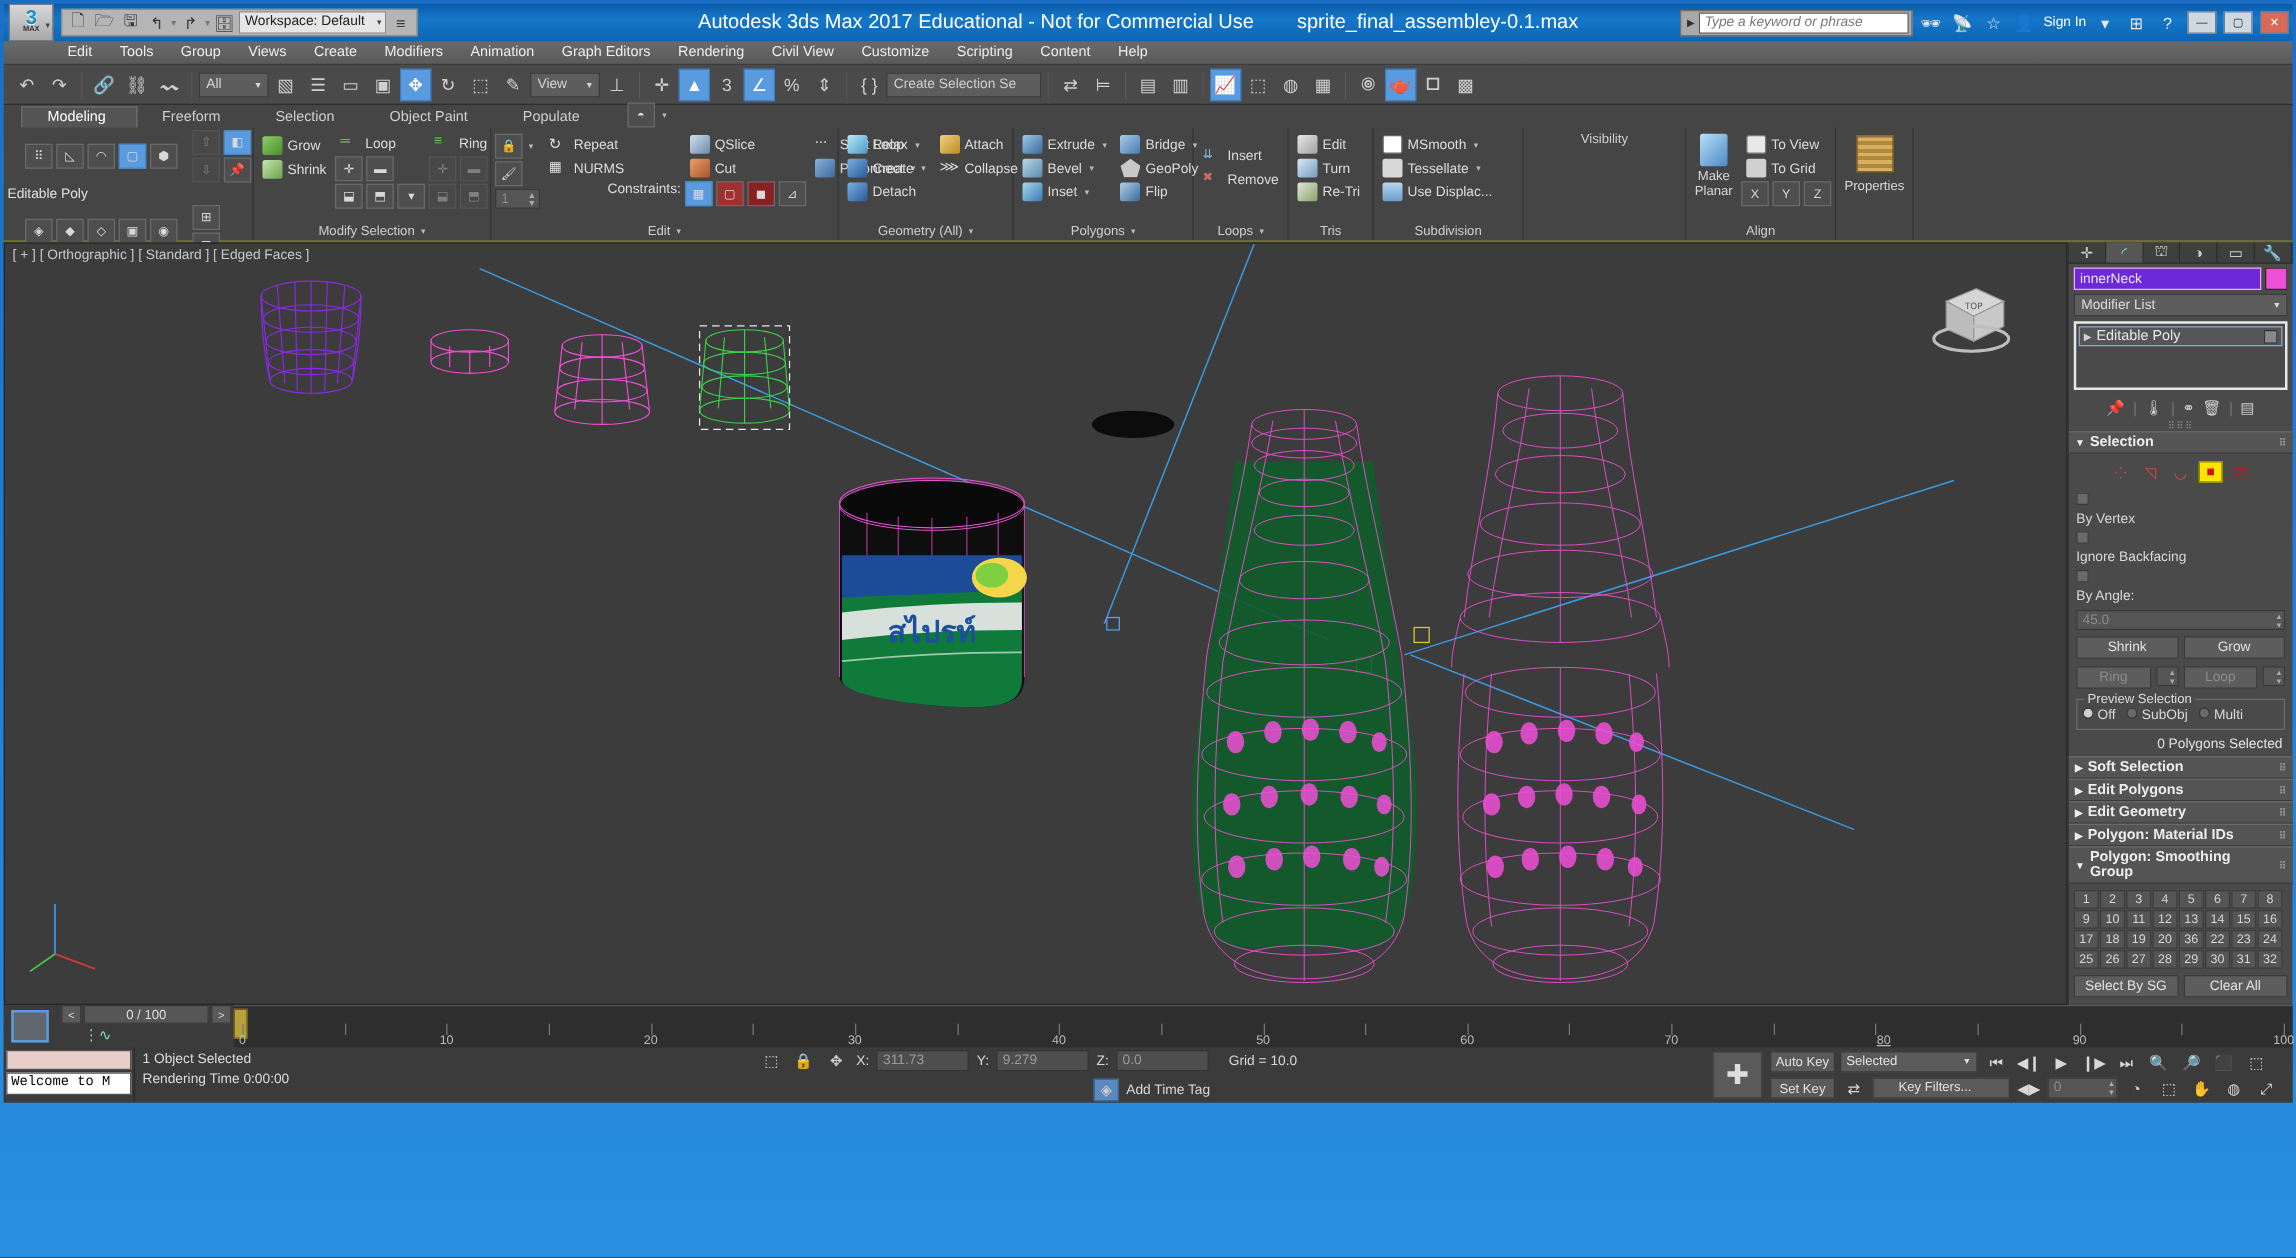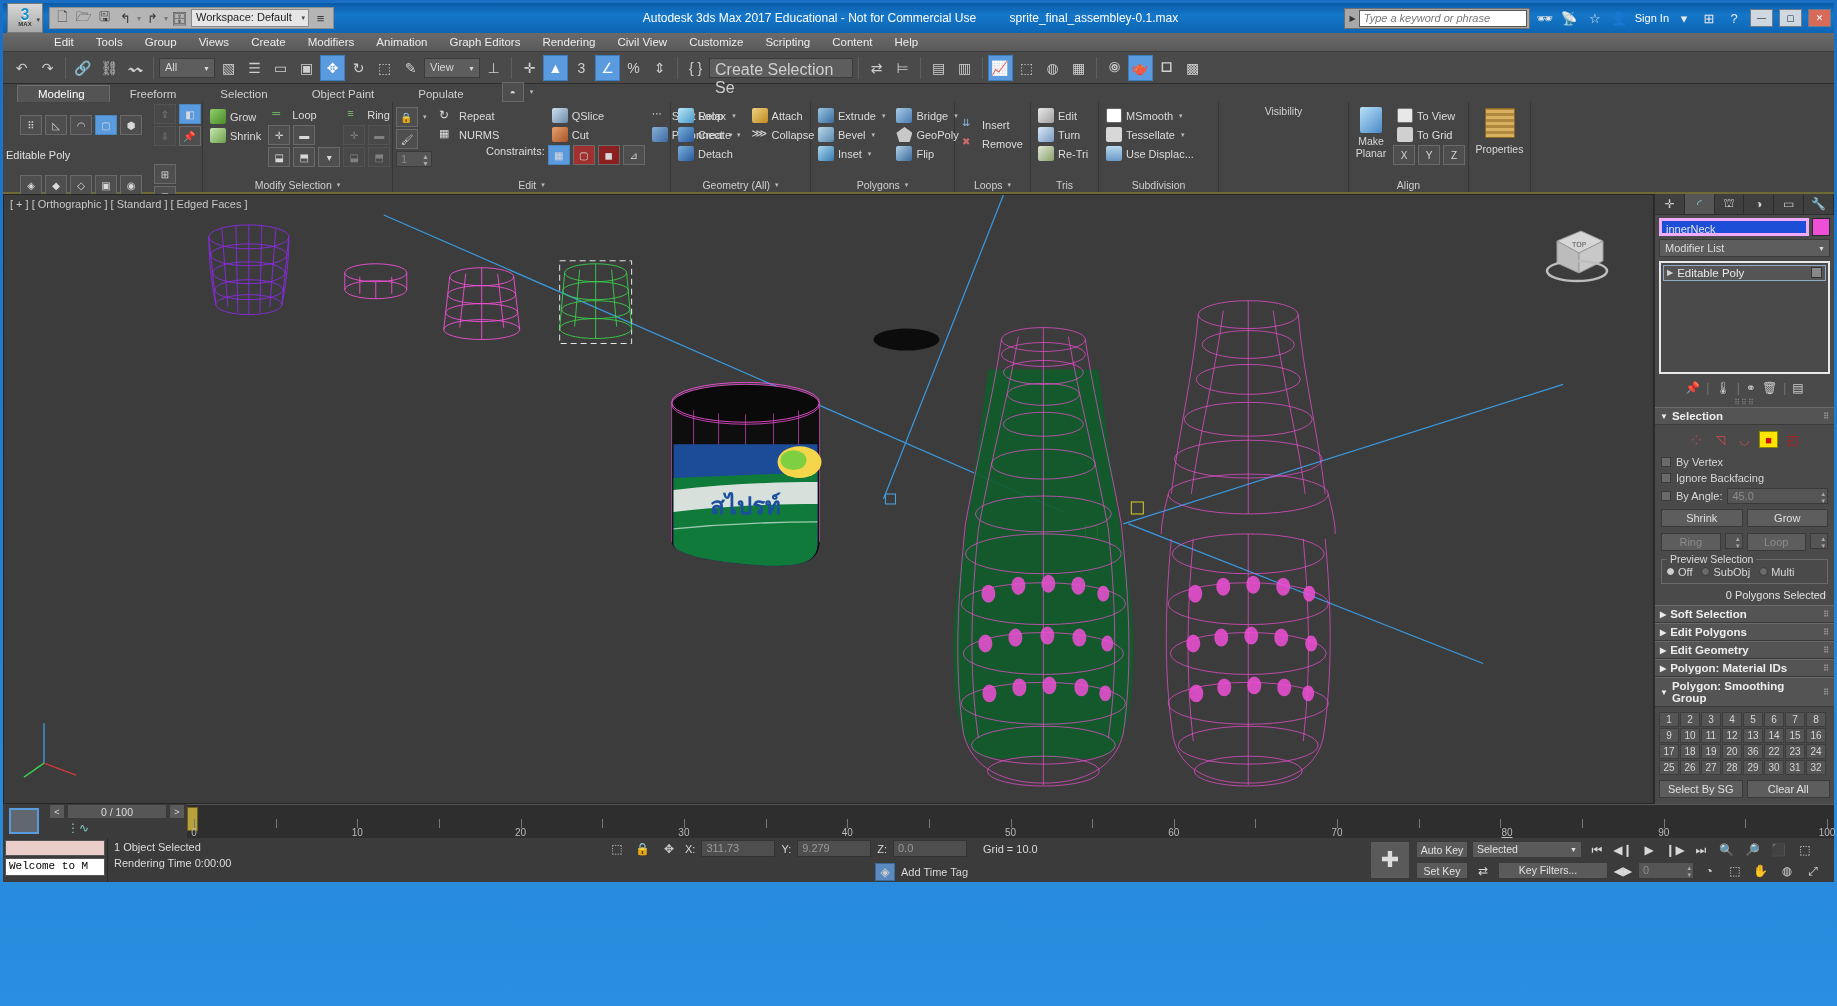--- a/index.html
+++ b/index.html
@@ -21,21 +21,21 @@
   .maxlogo .mx { font-size:6px; font-weight:bold; color:#333; line-height:7px;}
   .maxlogo .car { position:absolute; right:2px; bottom:8px; font-size:7px; color:#444;}
   .qa { display:flex; align-items:center; gap:2px; margin-left:6px; height:22px;
         background:#b5b5b5; border:1px solid #8d8d8d; padding:1px 3px;}
   .qa .ic { width:19px; height:18px; display:flex; align-items:center; justify-content:center;
             font-size:13px; color:#3a3a3a; cursor:pointer;}
   .qa .sep { color:#777; font-size:8px;}
   .wsbox { height:18px; background:#e6e6e6; border:1px solid #8a8a8a; color:#222;
            font-size:11px; padding:1px 16px 1px 4px; position:relative; min-width:118px;}
   .wsbox .ar { position:absolute; right:3px; top:4px; font-size:7px; color:#444;}
-  .tb-title { position:absolute; left:0; right:16px; text-align:center; font-size:12px;
+  .tb-title { position:absolute; left:0; right:16px; text-align:center; font-size:16px;
               color:#fff; pointer-events:none;}
   .tb-title .fname { margin-left:30px;}
   .tb-right { margin-left:auto; display:flex; align-items:center; gap:5px; padding-right:3px;}
   .searchwrap { display:flex; align-items:center; background:#a8a8a8; border:1px solid #6f6f6f;
                 height:21px; padding:0 2px;}
   .searchwrap .arrw { font-size:8px; color:#333; padding:0 3px;}
   .searchbox { width:168px; height:17px; background:#fff; border:1px solid #555;
                font-size:11px; font-style:italic; color:#777; padding:1px 4px;}
   .tb-icon { width:20px; height:20px; display:flex; align-items:center; justify-content:center;
              font-size:13px; color:#e8e8e8; cursor:pointer;}
@@ -53,22 +53,22 @@
   
   .maintb { height:32px; background:#4a4a4a; border-bottom:1px solid #2e2e2e;
             display:flex; align-items:center; padding-left:6px; gap:1px;}
   .tbtn { width:25px; height:26px; display:flex; align-items:center; justify-content:center;
           font-size:14px; color:#cfcfcf; cursor:pointer; border:1px solid transparent;}
   .tbtn.on { background:#5a9ade; border:1px solid #3c7ec0; color:#fff;}
   .tdiv { width:1px; height:22px; background:#2f2f2f; margin:0 4px; border-right:1px solid #5e5e5e;}
   .combo { height:20px; background:#5d5d5d; border:1px solid #3b3b3b; color:#d6d6d6;
            font-size:11px; padding:2px 16px 2px 5px; position:relative; min-width:56px;}
   .combo .ar { position:absolute; right:4px; top:6px; font-size:7px;}
-  .namesel { height:20px; background:#5d5d5d; border:1px solid #3b3b3b; width:144px;
-             font-size:16px; color:#cfcfcf; padding:2px 5px;}
+  .namesel { height:20px; background:#5d5d5d; border:1px solid #3b3b3b; width:124px;
+             font-size:11px; color:#cfcfcf; padding:2px 5px;}
 
   
   .ribbon { background:#454545; border-bottom:2px solid #6e6a34;}
   .rtabs { height:18px; display:flex; align-items:flex-end; padding-left:14px; gap:0;}
   .rtab { font-size:11.5px; color:#cfcfcf; padding:2px 24px 2px 20px; cursor:pointer;}
   .rtab.active { background:#545454; color:#fff; border:1px solid #6e6e6e; border-bottom:none;}
   .rbody { display:flex; height:90px; }
   .rpanel { display:flex; flex-direction:column; border-right:1px solid #353535; padding:2px 3px 0 3px;}
   .rpanel .content { flex:1; display:flex; align-items:flex-start; gap:3px;}
   .rpanel .plabel { height:14px; font-size:10.5px; color:#cfcfcf; text-align:center;
@@ -93,21 +93,21 @@
   .cube { position:absolute; right:40px; top:28px; width:72px; height:62px;}
 
   
   .cmdpanel { width:180px; background:#4a4a4a; border-left:1px solid #2e2e2e;
               display:flex; flex-direction:column;}
   .cp-tabs { height:22px; display:flex; background:#3f3f3f; border-bottom:1px solid #2c2c2c;}
   .cp-tab { flex:1; display:flex; align-items:center; justify-content:center; font-size:12px;
             color:#cfcfcf; border-right:1px solid #2c2c2c; cursor:pointer;}
   .cp-tab.active { background:#565656; color:#7fdede;}
   .cp-row { display:flex; align-items:center; padding:3px 4px; gap:3px;}
-  .cp-name { flex:1; height:18px; background:#1d4ed8; border:3px solid #f0abfc;
+  .cp-name { flex:1; height:18px; background:#6d28d9; border:1px solid #f0abfc;
              font-size:11px; color:#e6e6e6; padding:2px 4px;}
   .cp-color { width:18px; height:18px; background:#ef4fd6; border:1px solid #2a2a2a;}
   .cp-modlist { margin:0 4px; height:18px; background:#5d5d5d; border:1px solid #3a3a3a;
                 font-size:11px; color:#dcdcdc; padding:2px 5px; position:relative;}
   .cp-modlist .ar { position:absolute; right:4px; top:5px; font-size:7px;}
   .cp-stack { margin:4px; height:120px; background:#4a4a4a; border:2px solid #e8e8e8;
               padding:2px;}
   .stack-item { display:flex; align-items:center; gap:4px; font-size:11.5px; color:#e8e8e8;
                 background:#555; border:1px solid #8ea8c8; padding:1px 3px;}
   .stack-item .tri { font-size:8px; color:#d0d0d0;}
@@ -119,21 +119,21 @@
   .roll-hdr { display:flex; align-items:center; gap:4px; background:#545454;
               border-top:1px solid #6a6a6a; border-bottom:1px solid #3a3a3a;
               padding:2px 5px; font-size:11.5px; font-weight:bold; color:#ededed; cursor:pointer;}
   .roll-hdr .tri { font-size:8px;}
   .roll-hdr .grip { margin-left:auto; font-size:8px; color:#999;}
   .roll-body { padding:4px 6px; font-size:11px;}
   .sel-icons { display:flex; justify-content:center; gap:5px; padding:2px 0 6px 0;}
   .selico { width:19px; height:17px; border:1px solid transparent; display:flex;
             align-items:center; justify-content:center; cursor:pointer;}
   .selico.on { background:#ffe400; border:1px solid #8a8a00;}
-  .chkrow { display:flex; align-items:center; gap:5px; padding:2px 0; font-size:11px;}
+  .chkrow { display:flex; gap:5px; padding:2px 0; font-size:11px;flex-direction:column;}
   .chk { width:10px; height:10px; background:#6a6a6a; border:1px solid #3a3a3a;}
   .spin { flex:1; height:16px; background:#555; border:1px solid #3a3a3a; color:#8c8c8c;
           font-size:11px; padding:1px 12px 1px 4px; position:relative;}
   .spin .sp { position:absolute; right:2px; top:1px; font-size:7px; color:#aaa; line-height:7px;}
   .btn2 { display:flex; gap:4px; padding:3px 0;}
   .gbtn { flex:1; height:18px; background:#5d5d5d; border:1px solid #3a3a3a; color:#e0e0e0;
           font-size:11px; display:flex; align-items:center; justify-content:center; cursor:pointer;}
   .gbtn.dis { color:#8c8c8c;}
   .fieldset { border:1px solid #6a6a6a; margin-top:5px; padding:3px 4px 5px 4px; position:relative;}
   .fieldset .lg { position:absolute; top:-7px; left:5px; background:#4a4a4a; padding:0 3px;

